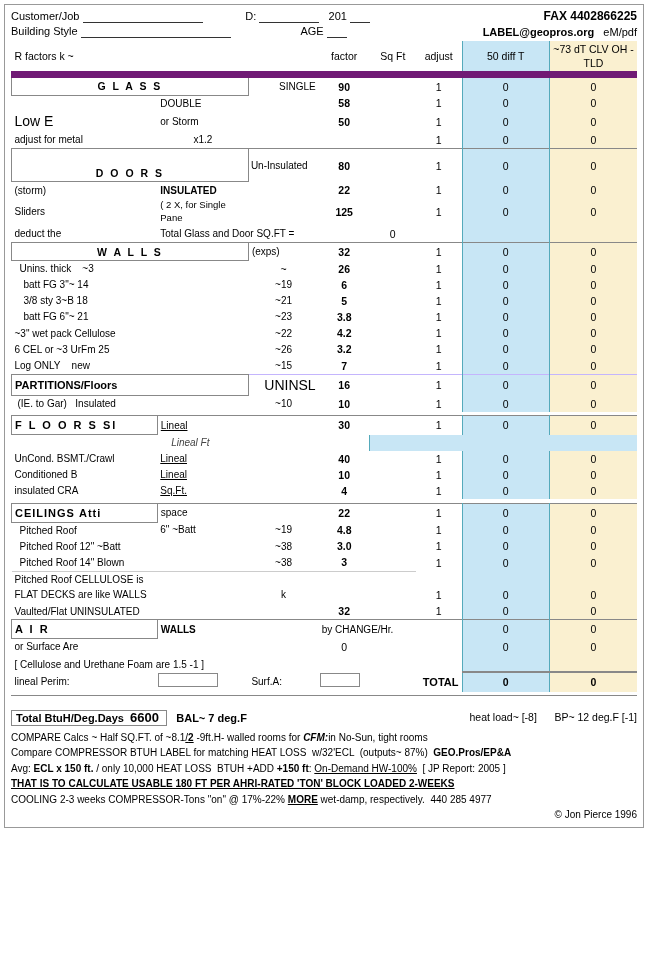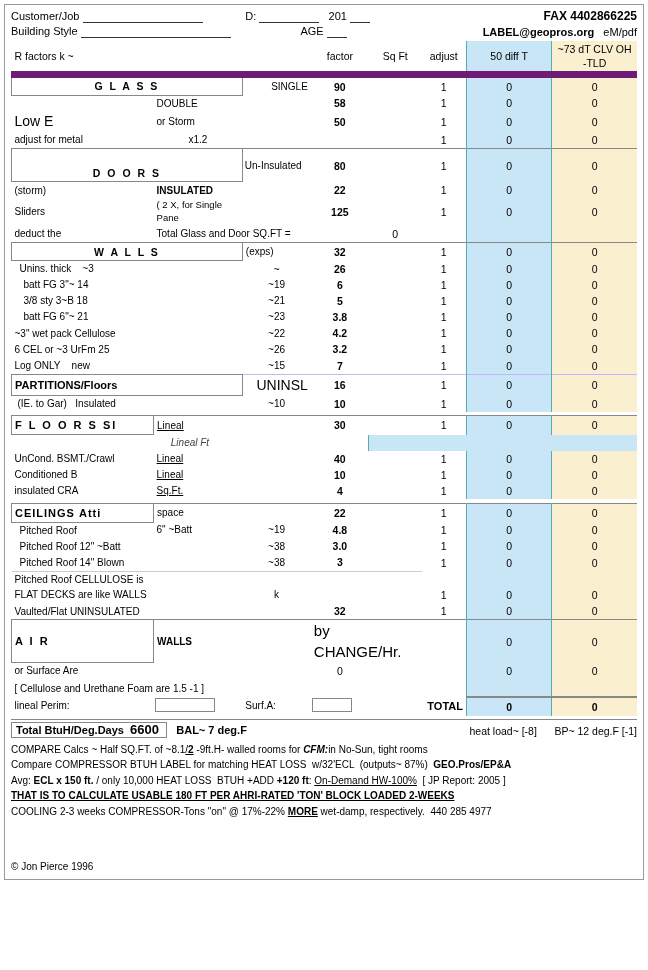--- a/index.html
+++ b/index.html
@@ -425,21 +425,21 @@
         <td style="text-align:center; background:#c8e6f5; border-left:1px solid #5ab; border-right:1px solid #5ab;"><span>0</span></td>
         <td style="text-align:center; background:#faf0d0;"><span>0</span></td>
       </tr>
 
       <tr style="border-top:1px solid #888;">
         <td style="font-weight:bold; border:1px solid #888; letter-spacing:2px; font-size:11px; padding-top:2px;">
           <span>A I R</span>
         </td>
         <td style="font-size:10px; font-weight:bold;"><span>WALLS</span></td>
         <td></td>
-        <td colspan="2" style="font-size:15px;margin-left:24px;"><span>by CHANGE/Hr.</span></td>
+        <td colspan="2" style="font-size:10px;margin-left:24px;"><span>by CHANGE/Hr.</span></td>
         <td></td>
         <td style="text-align:center; background:#c8e6f5; border-left:1px solid #5ab; border-right:1px solid #5ab;"><span>0</span></td>
         <td style="text-align:center; background:#faf0d0;"><span>0</span></td>
       </tr>
       <tr>
         <td style="font-size:10px;"><span>or Surface Are</span></td>
         <td></td>
         <td></td>
         <td style="text-align:center;"><span>0</span></td>
         <td></td>
@@ -465,21 +465,21 @@
         <td style="padding:1px;">
           <span style="display:inline-block; border:1px solid #888; width:40px; height:14px; background:#fff;"></span>
         </td>
         <td colspan="2" style="font-weight:bold; text-align:right; font-size:11px;"><span>TOTAL</span></td>
         <td style="text-align:center; background:#c8e6f5; border-left:1px solid #5ab; border-right:1px solid #5ab; font-weight:bold; border-top:2px solid #888;"><span>0</span></td>
         <td style="text-align:center; background:#faf0d0; font-weight:bold; border-top:2px solid #888;"><span>0</span></td>
       </tr>
     </tbody>
   </table>
 
-  <div style="display:flex; justify-content:space-between; align-items:flex-end; margin-top:3px; border-top:1px solid #888; padding-top:2px; font-size:11px;">
+  <div style="display:flex; justify-content:space-between; align-items:center; margin-top:3px; border-top:1px solid #888; padding-top:14px; font-size:11px;">
     <div>
       <span style="border:1px solid #888; padding:1px 4px; background:#fff; font-weight:bold;">
         <span>Total BtuH/Deg.Days</span>&nbsp;&nbsp;<span style="font-size:13px; font-weight:bold;">6600</span>
       </span>
       &nbsp;&nbsp;
       <span style="font-weight:bold;">BAL~ 7 deg.F</span>
     </div>
     <div style="font-size:10.5px;">
       <span>heat load~ [-8]</span>
       &nbsp;&nbsp;&nbsp;&nbsp;
@@ -488,26 +488,26 @@
   </div>
 
   <div class="bottom-notes" style="margin-top:5px; font-size:10px; line-height:1.55;">
     <div>
       COMPARE Calcs ~ Half SQ.FT. of ~8.1<span style="text-decoration:underline;">/<span style="font-weight:bold;">2</span></span> -9ft.H- walled rooms for <span style="font-weight:bold; font-style:italic;">CFM:</span>in No-Sun, tight rooms
     </div>
     <div>
       Compare COMPRESSOR BTUH LABEL for matching HEAT LOSS &nbsp;w/32'ECL &nbsp;(outputs~ 87%) &nbsp;<span style="font-weight:bold;">GEO.Pros/EP&amp;A</span>
     </div>
     <div>
-      Avg: <span style="font-weight:bold;">ECL x 150 ft.</span> / only 10,000 HEAT LOSS &nbsp;BTUH +ADD <span style="font-weight:bold;">+120 ft</span>: <span style="text-decoration:underline;">On-Demand HW-100%</span> &nbsp;[ JP Report: 2005 ]
+      Avg: <span style="font-weight:bold;">ECL x 150 ft.</span> / only 10,000 HEAT LOSS &nbsp;BTUH +ADD <span style="font-weight:bold;">+150 ft</span>: <span style="text-decoration:underline;">On-Demand HW-100%</span> &nbsp;[ JP Report: 2005 ]
     </div>
     <div style="font-weight:bold; text-decoration:underline;">
       THAT IS TO CALCULATE USABLE 180 FT PER AHRI-RATED 'TON' BLOCK LOADED 2-WEEKS
     </div>
     <div>
       COOLING 2-3 weeks COMPRESSOR-Tons "on" @ 17%-22% <span style="text-decoration:underline; font-weight:bold;">MORE</span> wet-damp, respectively. &nbsp;440 285 4977
     </div>
-    <div style="margin-top:40px;">
+    <div style="text-align:right;">
       © Jon Pierce 1996
     </div>
   </div>
 
 </div>
 
 </body></html>

